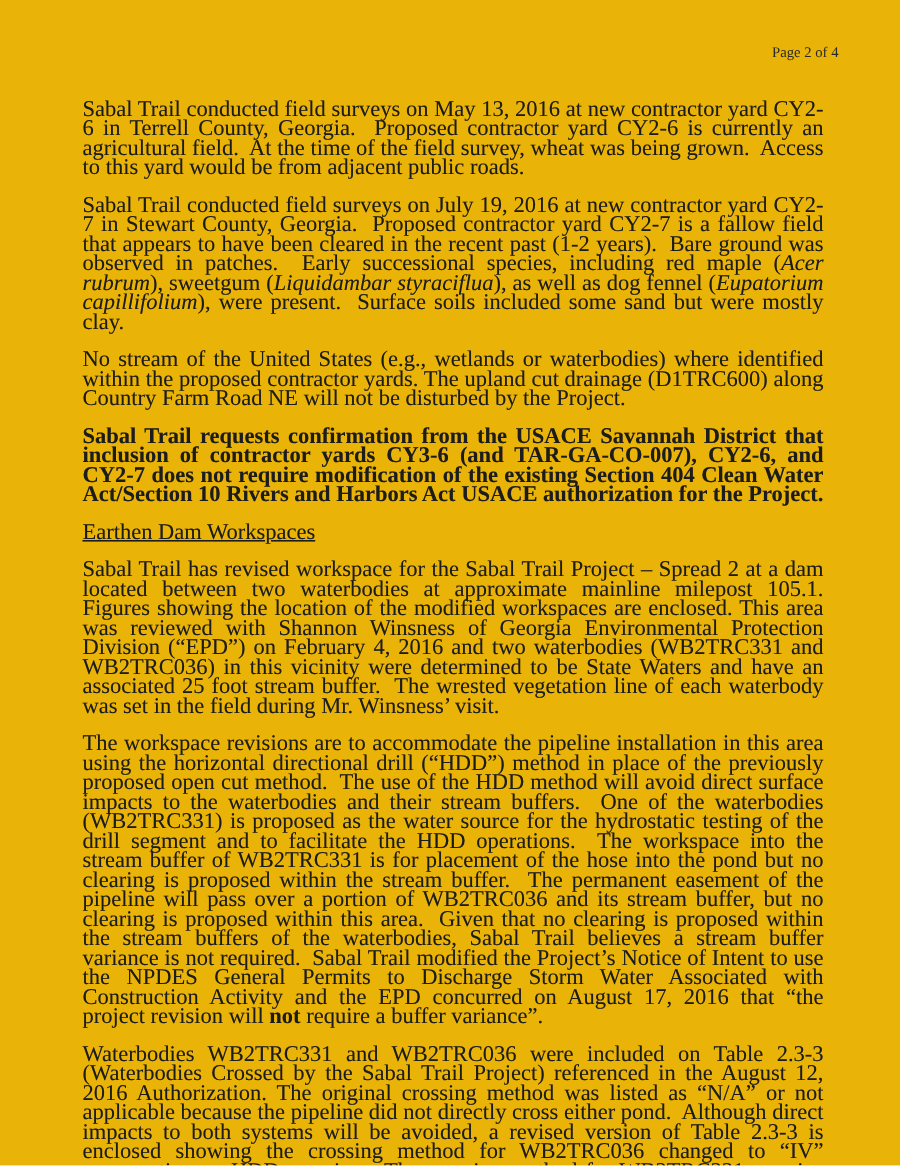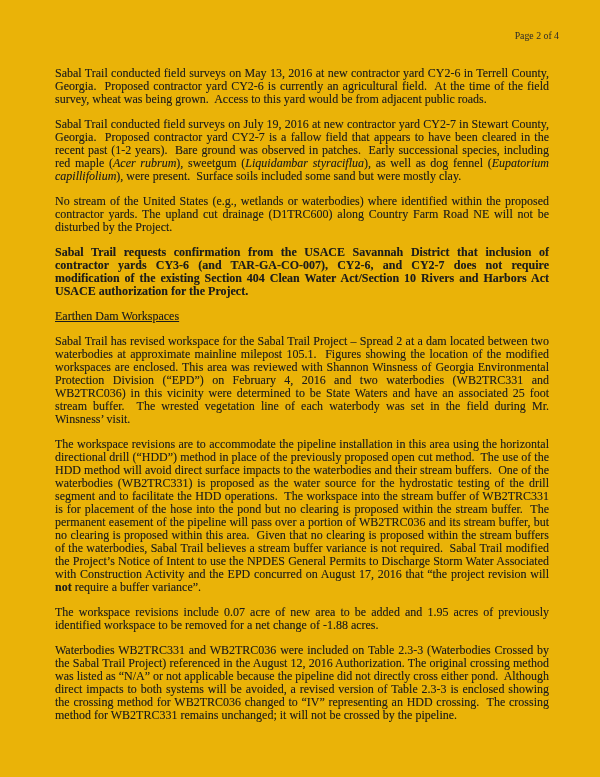--- a/index.html
+++ b/index.html
@@ -24,21 +24,21 @@
     line-height: 12px;
     color: #2a2a2a;
   }
   .content {
     position: absolute;
     top: 67px;
     left: 55px;
     width: 494px;
   }
   .block {
-    font-size: 12px;
+    font-size: 15px;
     line-height: 13px;
     margin: 0 0 12px 0;
     text-align: justify;
     white-space: pre-wrap;
     text-shadow: 0 0 0.4px rgba(20,20,20,0.35);
   }
   .heading {
     text-align: left;
   }
   .run-i  { font-style: italic; margin-top: 20px; }
@@ -63,18 +63,17 @@
 
 
     <p class="block"><span class="run-b">Sabal Trail requests confirmation from the USACE Savannah District that inclusion of contractor yards CY3-6 (and TAR-GA-CO-007), CY2-6, and CY2-7 does not require modification of the existing Section 404 Clean Water Act/Section 10 Rivers and Harbors Act USACE authorization for the Project.</span></p>
 
     <p class="block heading"><span class="run-u">Earthen Dam Workspaces</span></p>
 
     <p class="block"><span>Sabal Trail has revised workspace for the Sabal Trail Project – Spread 2 at a dam located between two waterbodies at approximate mainline milepost 105.1.  Figures showing the location of the modified workspaces are enclosed. This area was reviewed with Shannon Winsness of Georgia Environmental Protection Division (“EPD”) on February 4, 2016 and two waterbodies (WB2TRC331 and WB2TRC036) in this vicinity were determined to be State Waters and have an associated 25 foot stream buffer.  The wrested vegetation line of each waterbody was set in the field during Mr. Winsness’ visit.</span></p>
 
     <p class="block"><span>The workspace revisions are to accommodate the pipeline installation in this area using the horizontal directional drill (“HDD”) method in place of the previously proposed open cut method.  The use of the HDD method will avoid direct surface impacts to the waterbodies and their stream buffers.  One of the waterbodies (WB2TRC331) is proposed as the water source for the hydrostatic testing of the drill segment and to facilitate the HDD operations.  The workspace into the stream buffer of WB2TRC331 is for placement of the hose into the pond but no clearing is proposed within the stream buffer.  The permanent easement of the pipeline will pass over a portion of WB2TRC036 and its stream buffer, but no clearing is proposed within this area.  Given that no clearing is proposed within the stream buffers of the waterbodies, Sabal Trail believes a stream buffer variance is not required.  Sabal Trail modified the Project’s Notice of Intent to use the NPDES General Permits to Discharge Storm Water Associated with Construction Activity and the EPD concurred on August 17, 2016 that “the project revision will </span><span class="run-bu">not</span><span> require a buffer variance”.</span></p>
 
-    <p class="block"><span>The workspace revisions include 0.07 acre of new area to be added and 1.95 acres of previously identified workspace to be removed for a net change of -1.88 acres.</span></p>
 
     <p class="block"><span>Waterbodies WB2TRC331 and WB2TRC036 were included on Table 2.3-3 (Waterbodies Crossed by the Sabal Trail Project) referenced in the August 12, 2016 Authorization. The original crossing method was listed as “N/A” or not applicable because the pipeline did not directly cross either pond.  Although direct impacts to both systems will be avoided, a revised version of Table 2.3-3 is enclosed showing the crossing method for WB2TRC036 changed to “IV” representing an HDD crossing.  The crossing method for WB2TRC331 remains unchanged; it will not be crossed by the pipeline.</span></p>
 
   </div>
 </div>
 
 </body></html>

